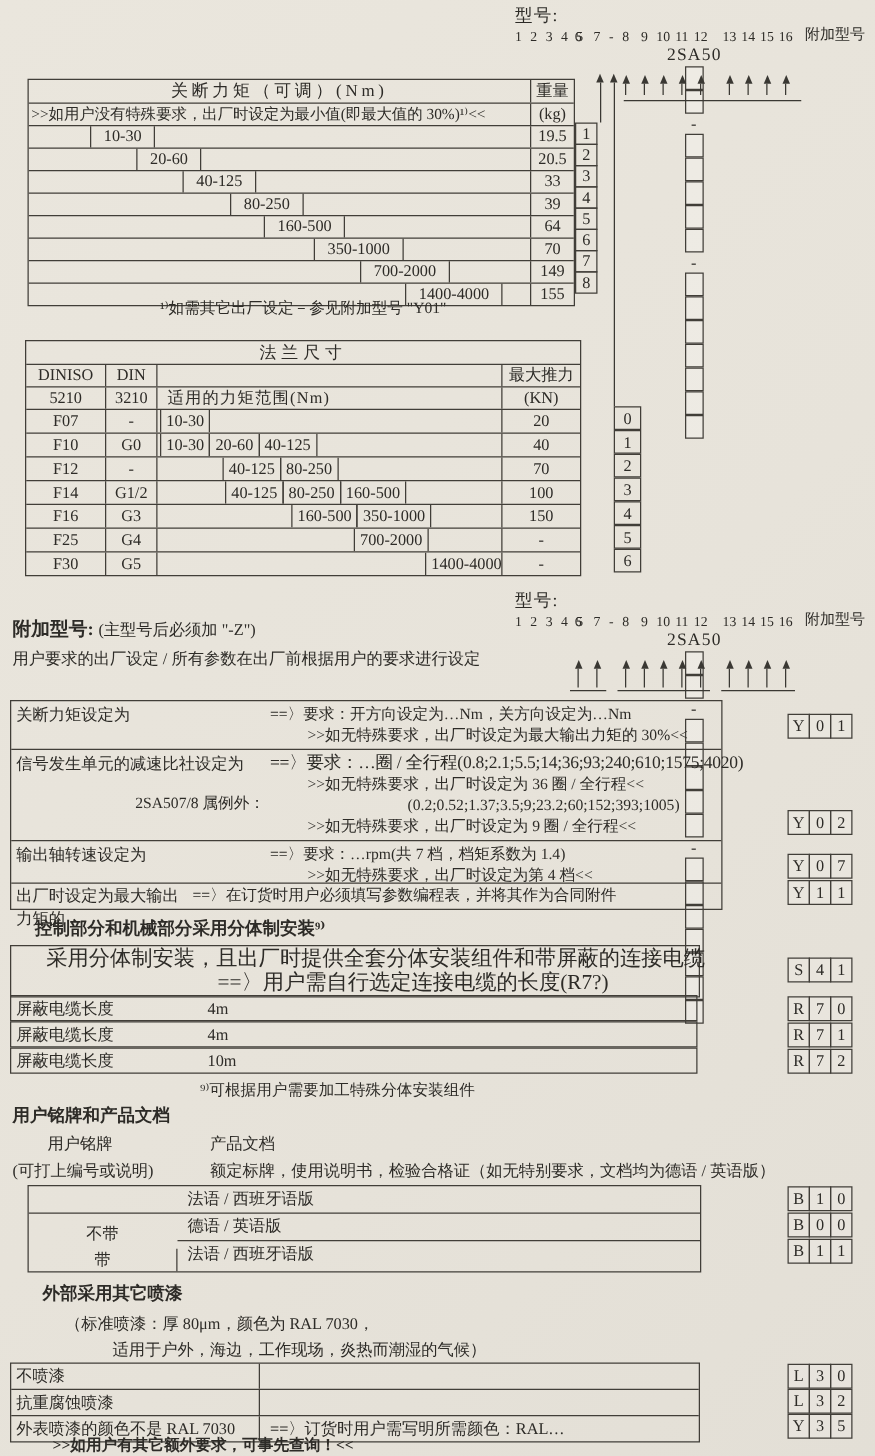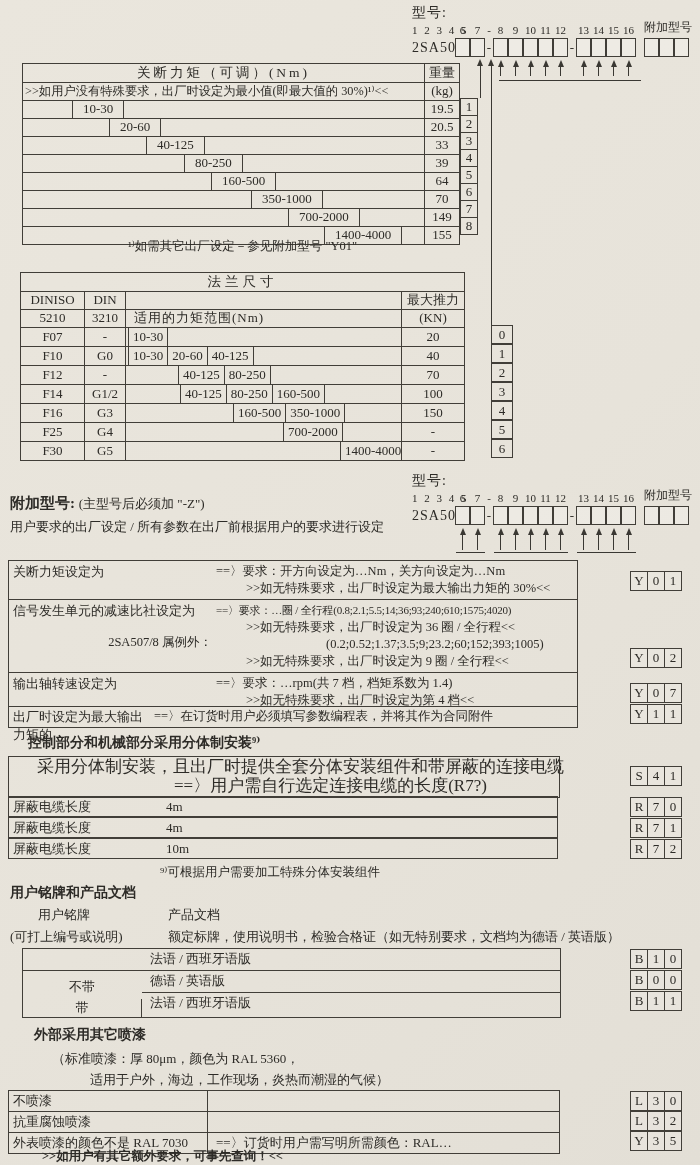--- a/index.html
+++ b/index.html
@@ -6,21 +6,21 @@
   .page{position:relative;width:700px;height:1165px;background:linear-gradient(135deg,#eae6dd 0%,#e7e3da 55%,#e3dfd6 100%);
         font-family:"Liberation Serif","DejaVu Serif",serif;color:#2d2b27;overflow:hidden;}
   
   .mb{position:absolute;width:286px;font-size:13px;}
   .mb-title{font-size:14px;height:16px;letter-spacing:1px;}
   .mb-digits{display:flex;align-items:flex-end;height:14px;font-size:11px;margin-top:2px;}
   .mb-digits .pd{width:40px;margin-right:3px;letter-spacing:2px;white-space:nowrap;}
   .mb-digits .dc{width:15px;text-align:center;flex-shrink:0;}
   .mb-digits .dash{width:8px;text-align:center;}
   .mb-digits .addon{margin-left:8px;font-size:12px;white-space:nowrap;}
-  .mb-row{display:flex;align-items:center;height:21px;margin-top:1px;}
+  .mb-row{display:flex;align-items:center;height:21px;margin-top:1px;flex-direction:column;}
   .mb-prefix{width:40px;margin-right:3px;font-size:14px;letter-spacing:1px;white-space:nowrap;}
   .mbox{width:13px;height:17px;border:1px solid #413e38;background:rgba(255,255,255,0.25);flex-shrink:0;}
   .mb-dash{width:8px;text-align:center;font-size:13px;}
   .mb-gap{width:8px;}
   .mb-arrows{display:flex;margin-top:2px;}
   .mb-arrows .sp{width:40px;margin-right:3px;flex-shrink:0;}
   .mb-arrows .ac{width:15px;display:flex;justify-content:center;flex-shrink:0;}
   .mb-arrows .sp8{width:8px;flex-shrink:0;}
   .arr{width:7px;height:16px;}
   .arr.tall{height:22px;}
@@ -83,21 +83,21 @@
   .st-r{display:flex;border-top:1px solid #413e38;}
   .st-r:first-child{border-top:none;}
   .st-label{flex-shrink:0;font-size:13px;padding:2px 0 0 4px;box-sizing:border-box;}
   .w207{width:207px;}
   .w145{width:145px;}
   .st-sublabel{margin-top:14px;text-align:right;padding-right:4px;font-size:12.5px;}
   .st-content{flex:1;font-size:12.5px;padding-top:2px;}
   .st-content div{line-height:17px;white-space:nowrap;}
   .ind1{padding-left:30px;}
   .ind2{padding-left:110px;}
-  .tight{font-size:11px;letter-spacing:-0.2px;}
+  .tight{font-size:14px;letter-spacing:-0.2px;}
   .hr1{height:38px;}.hr2{height:72px;}.hr3{height:33px;}.hr4{height:20px;}
   .hr4 .st-label,.hr4 .st-content{padding-top:1px;}
   
   .code{position:absolute;left:630px;display:flex;font-size:13px;}
   .code span{width:16px;height:18px;line-height:18px;text-align:center;border:1px solid #413e38;margin-left:-1px;background:rgba(255,255,255,0.15);}
   .code span:first-child{margin-left:0;}
   
   .sbox{position:absolute;left:8px;top:756px;width:550px;height:40px;border:1px solid #413e38;font-size:17px;}
   .sbox div{line-height:19px;white-space:nowrap;}
   .sl1{padding-left:28px;}
@@ -562,21 +562,21 @@
       <span>0</span>
       <span>0</span>
   </div>
   <div class="code" style="top:991px;">
     <span>B</span>
       <span>1</span>
       <span>1</span>
   </div>
 
   <div class="h-bold" style="left:34px;top:1026px;">外部采用其它喷漆</div>
-  <div class="txt" style="left:52px;top:1050px;">（标准喷漆：厚 80μm，颜色为 RAL 5360，</div>
+  <div class="txt" style="left:52px;top:1050px;">（标准喷漆：厚 80μm，颜色为 RAL 7030，</div>
   <div class="txt" style="left:90px;top:1071px;">适用于户外，海边，工作现场，炎热而潮湿的气候）</div>
   <div class="lt">
     <div class="lt-row">
       <span class="lt-c1">不喷漆</span>
       <span class="lt-c2"></span>
     </div>
     <div class="lt-row">
       <span class="lt-c1">抗重腐蚀喷漆</span>
       <span class="lt-c2"></span>
     </div>

